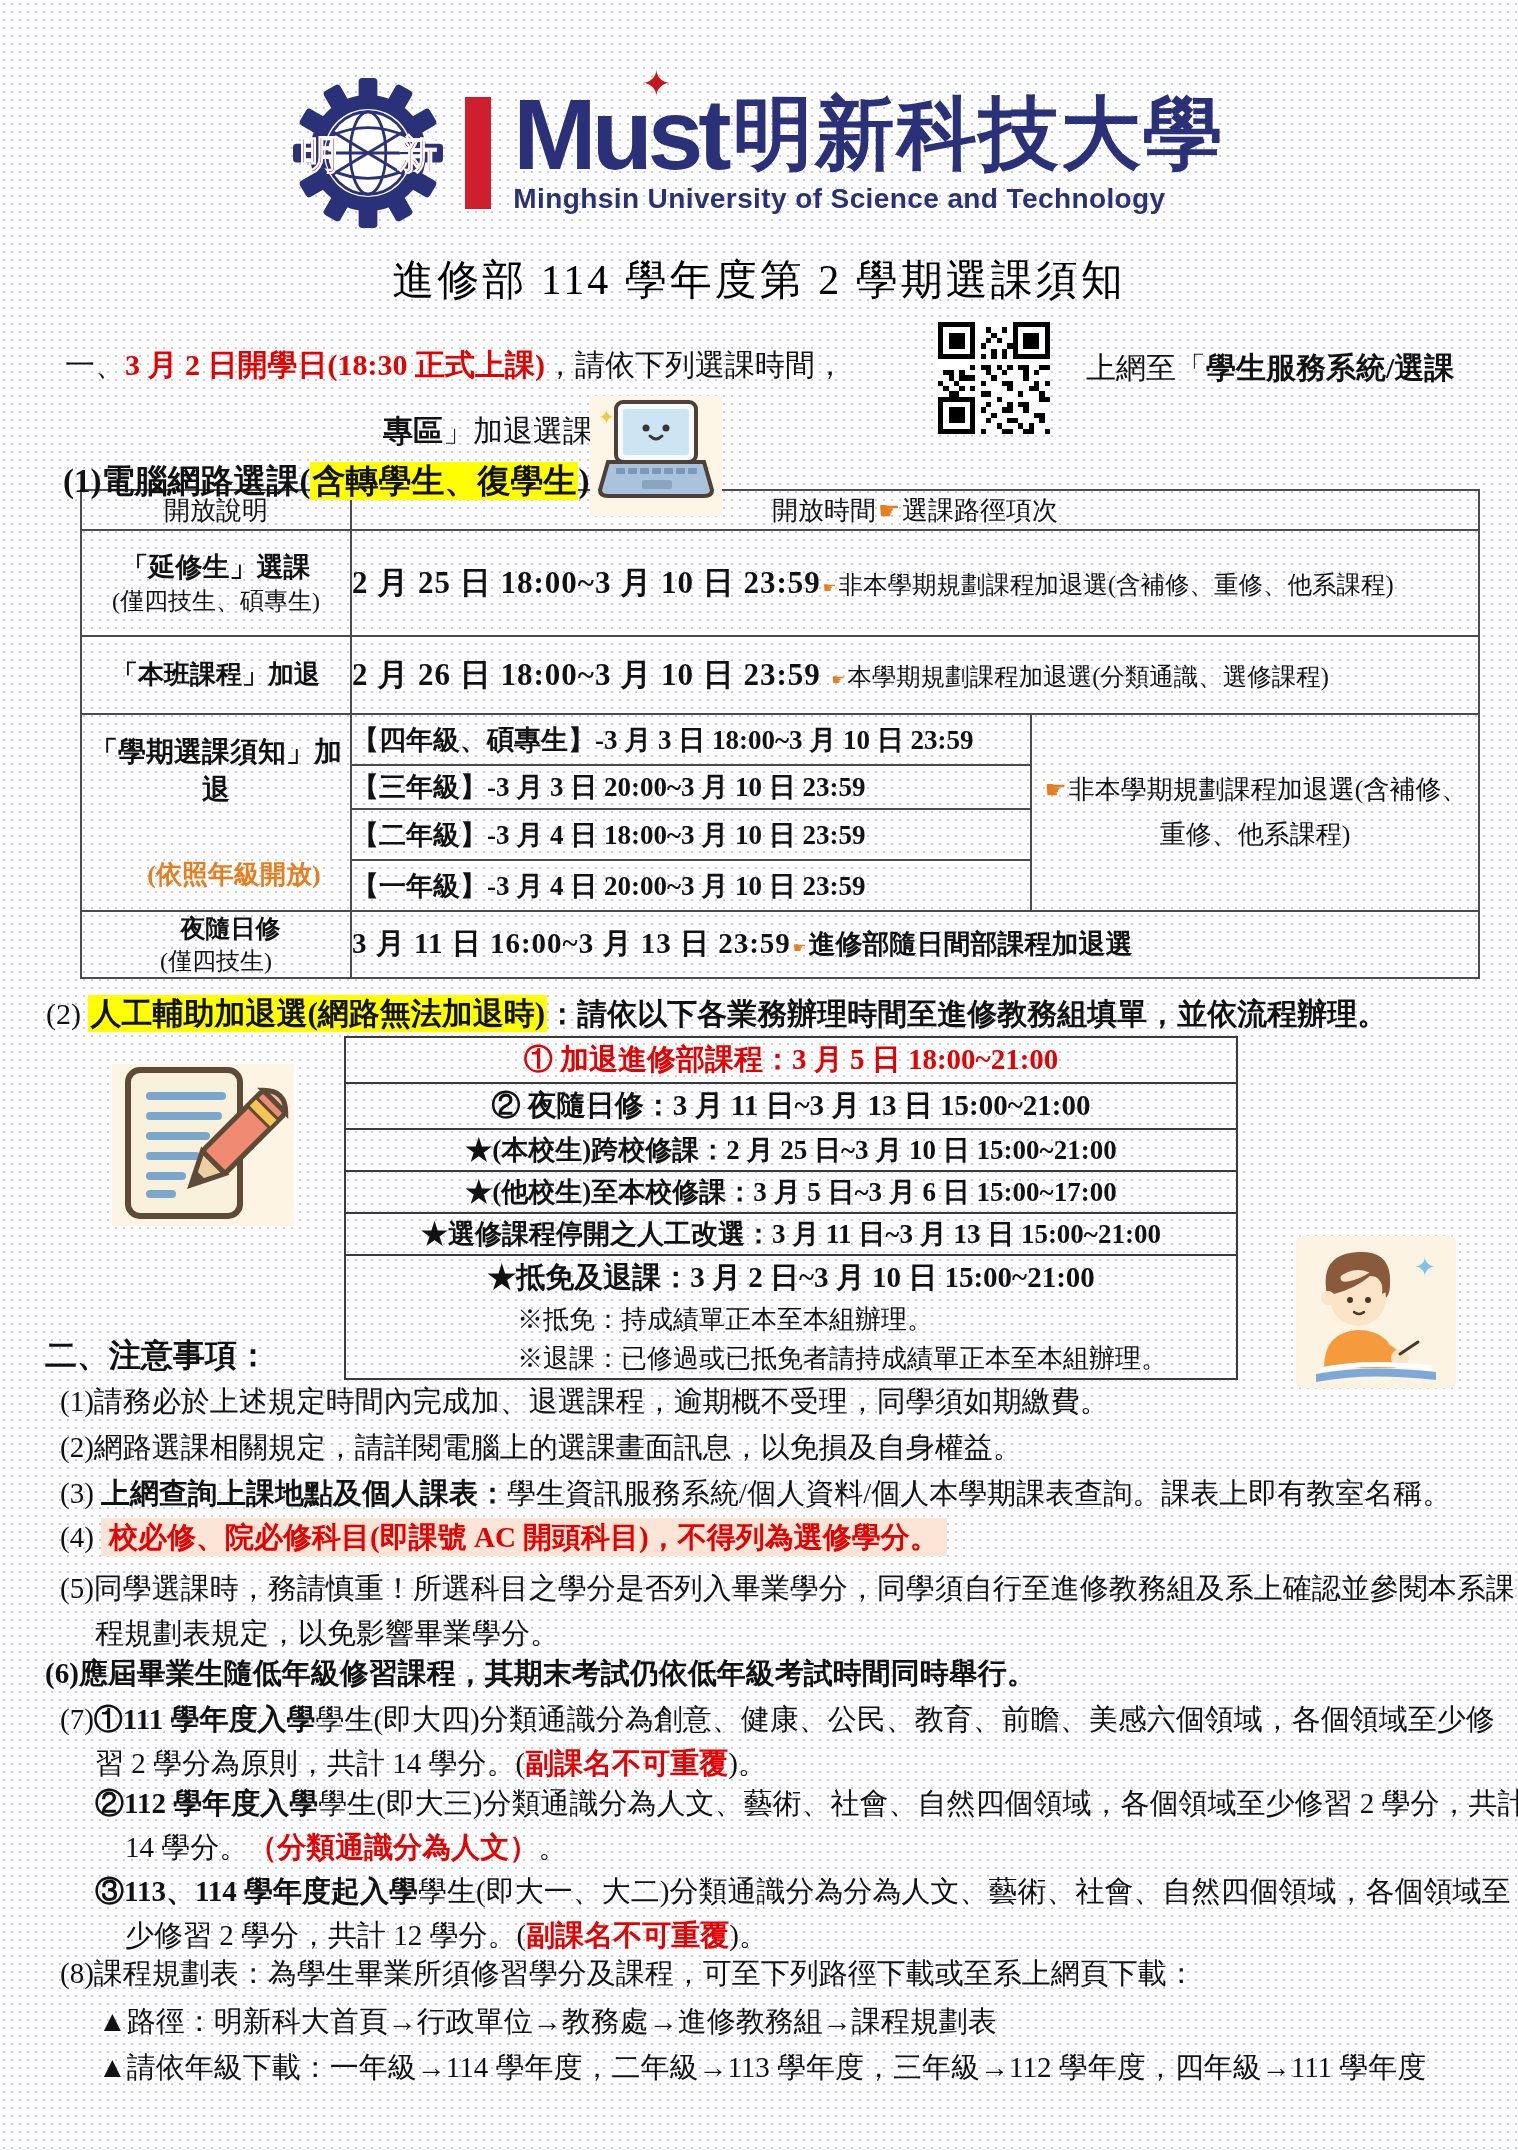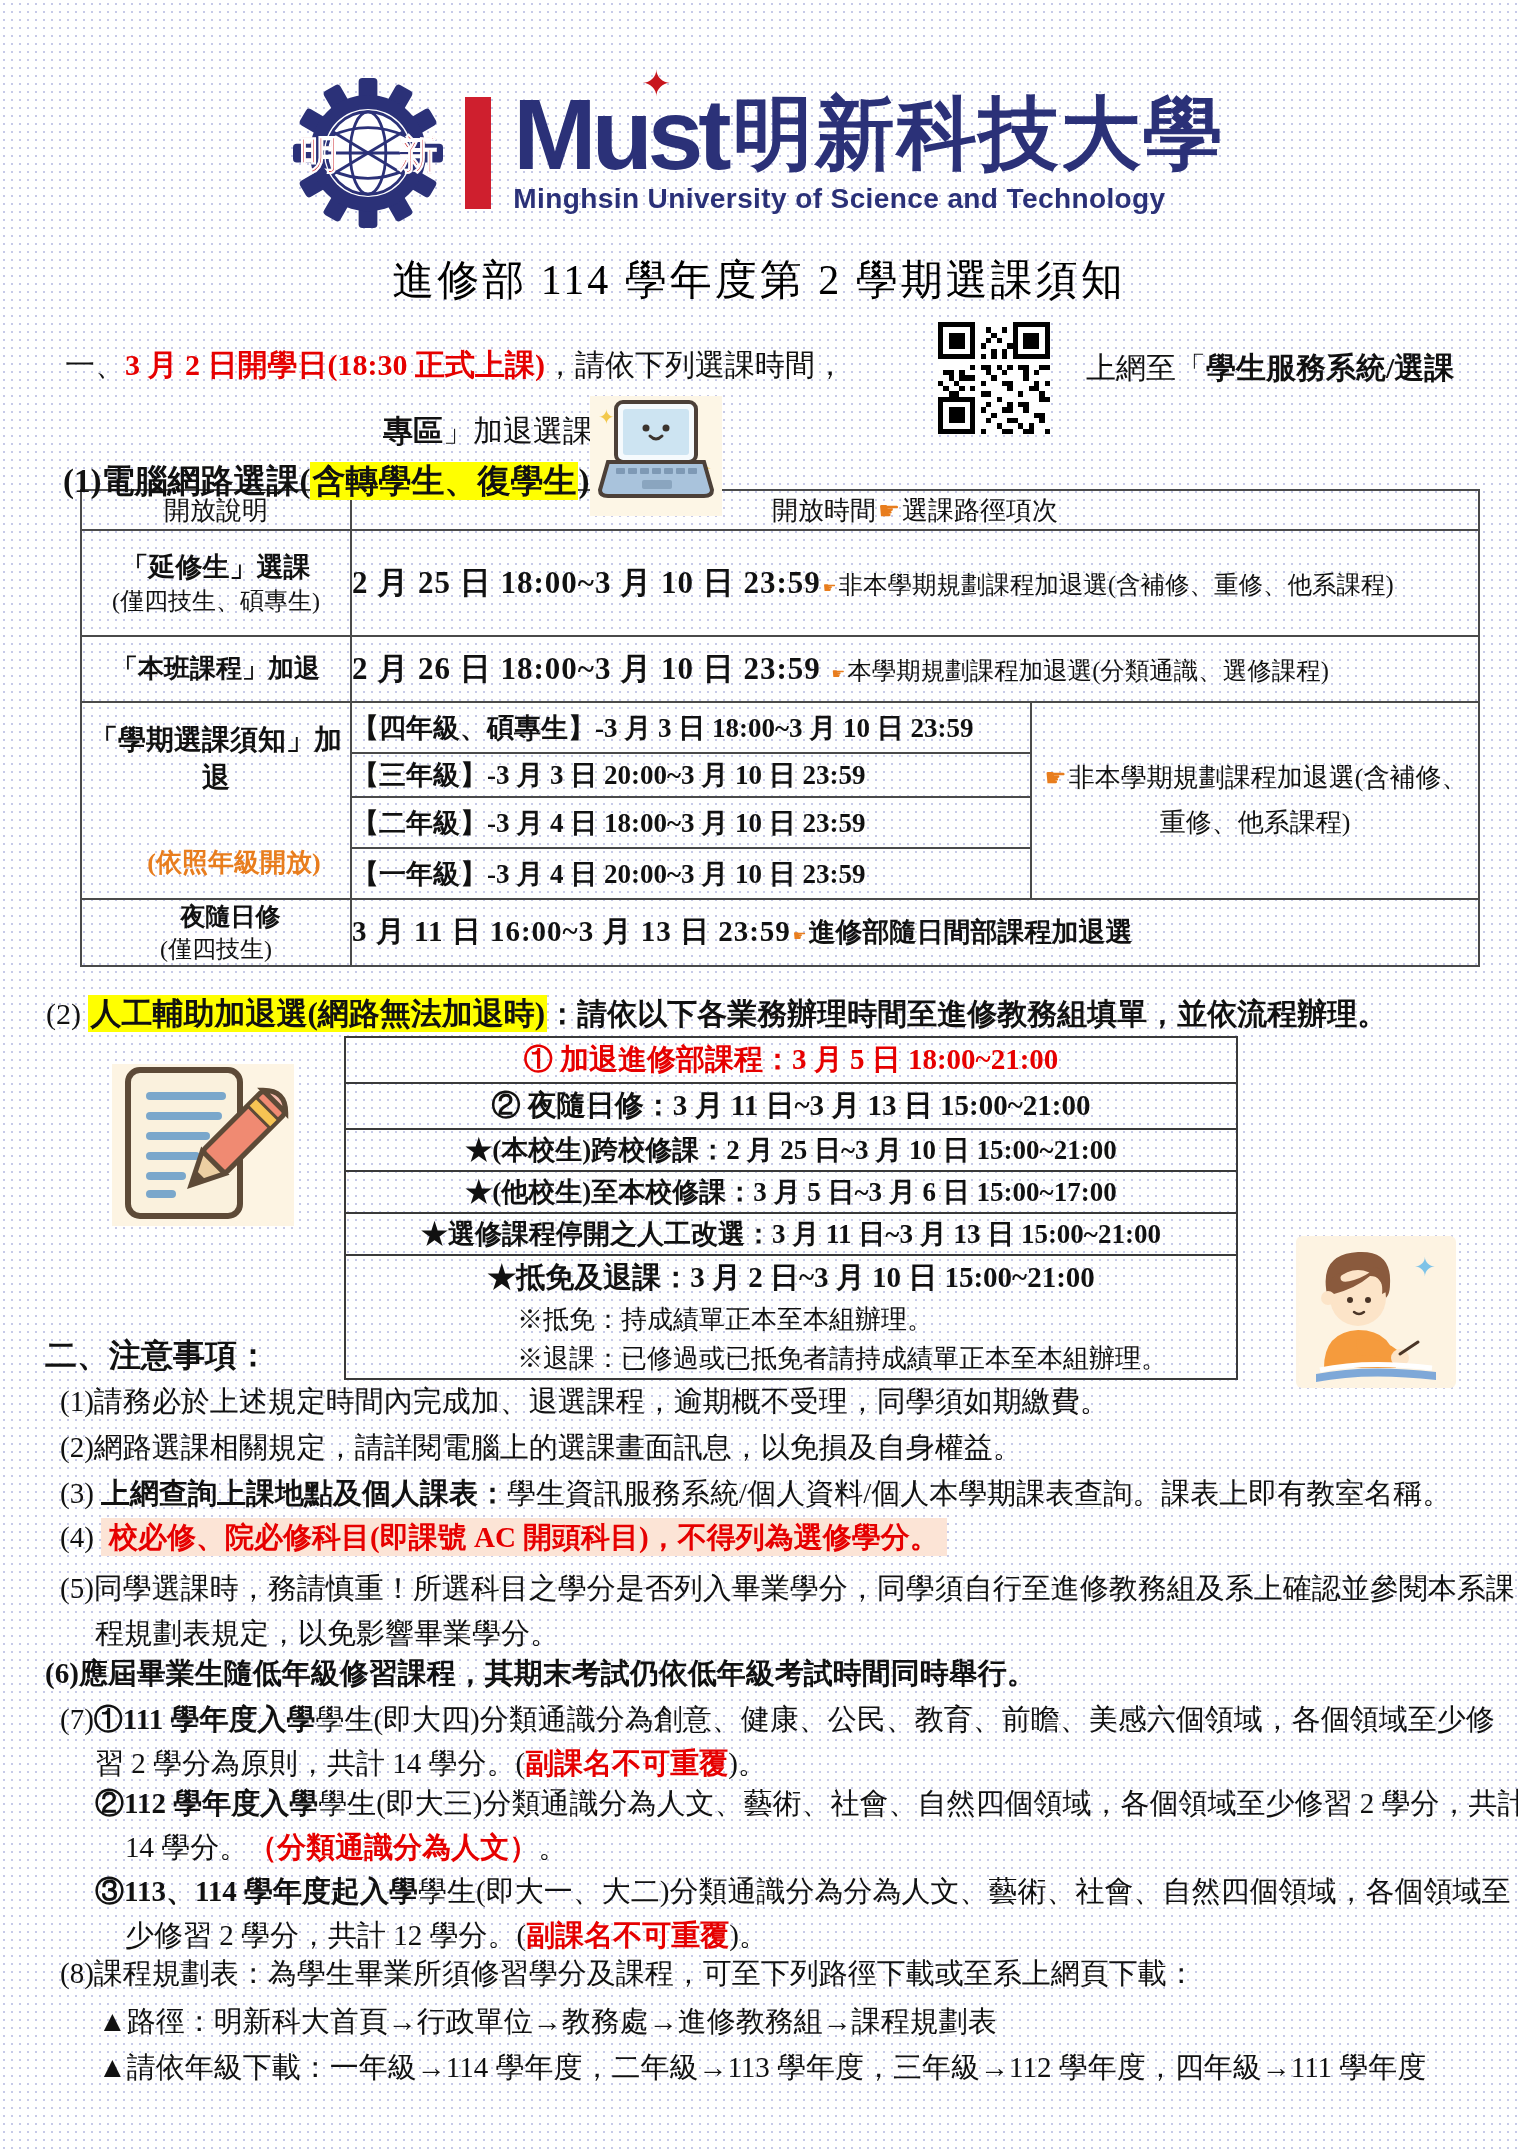--- a/index.html
+++ b/index.html
@@ -236,21 +236,21 @@
       </tr>
       <tr style="height:106px;">
         <td class="lbl">
           <div class="lbl-b">「延修生」選課</div>
           <div class="lbl-s">(僅四技生、碩專生)</div>
         </td>
         <td colspan="2" class="timecell">
           <span class="time">2 月 25 日 18:00~3 月 10 日  23:59</span><span class="ptr">☛</span><span class="path">非本學期規劃課程加退選(含補修、重修、他系課程)</span>
         </td>
       </tr>
-      <tr style="height:66px;">
+      <tr style="height:78px;">
         <td class="lbl">
           <div class="lbl-b" style="font-size:26px;">「本班課程」加退</div>
         </td>
         <td colspan="2" class="timecell">
           <span class="time">2 月 26 日 18:00~3 月 10 日 23:59 </span><span class="ptr">☛</span><span class="path">本學期規劃課程加退選(分類通識、選修課程)</span>
         </td>
       </tr>
       <tr style="height:51px;">
         <td class="lbl" rowspan="4">
           <div class="lbl-b" style="font-size:28px;">「學期選課須知」加退</div>

